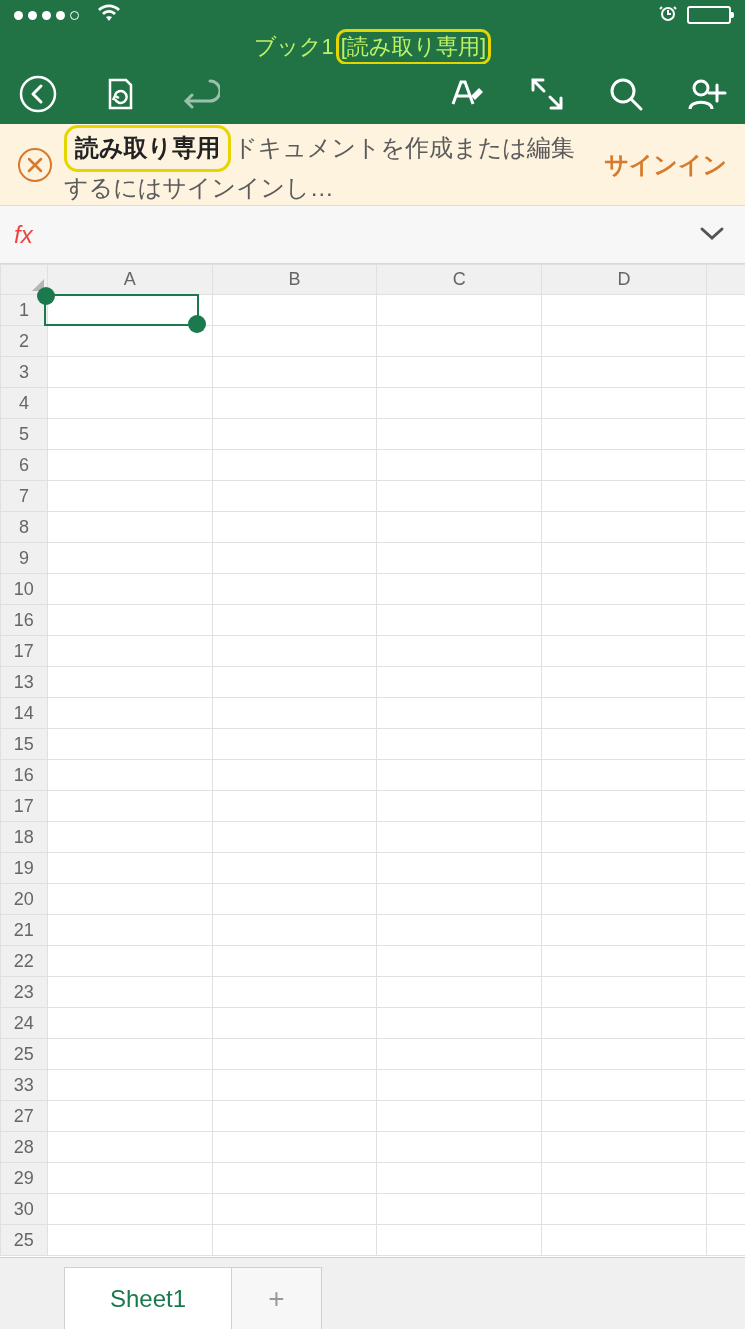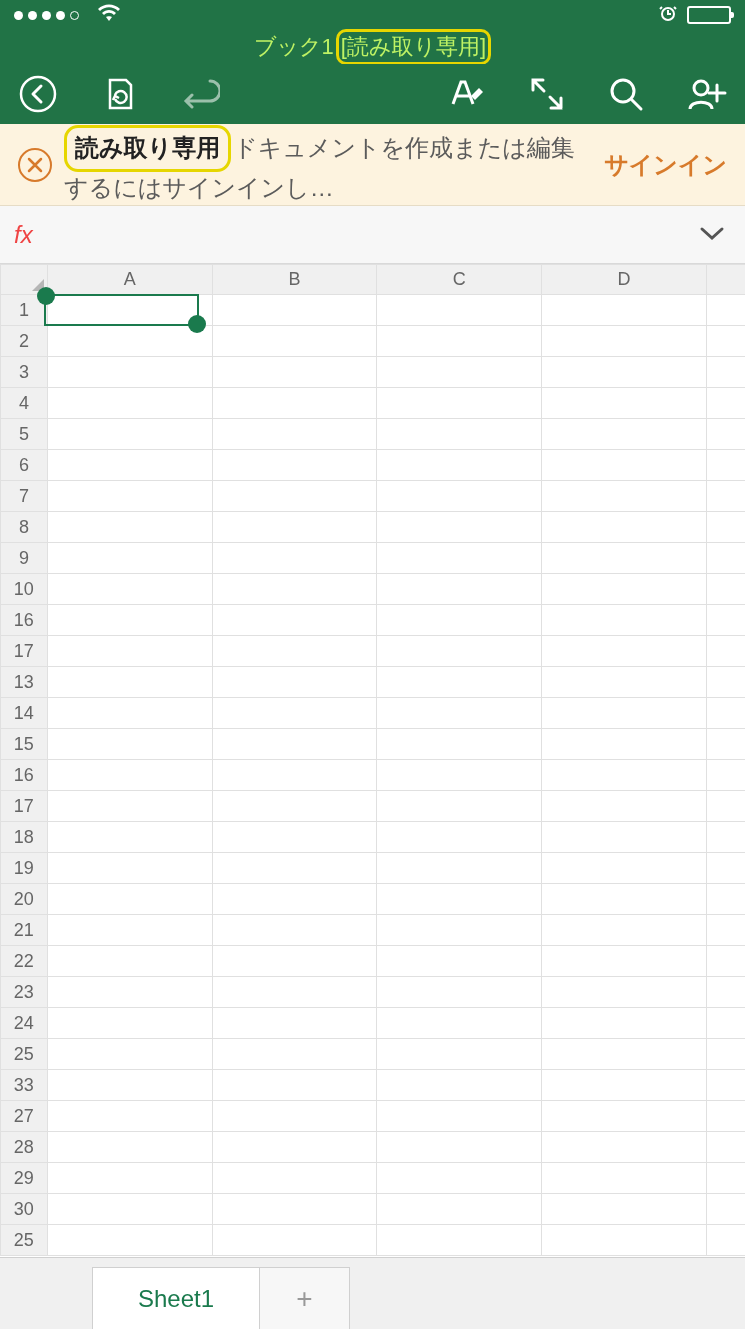--- a/index.html
+++ b/index.html
@@ -141,21 +141,21 @@
     position: absolute; width: 18px; height: 18px;
     background: #1a7a4d; border-radius: 50%;
   }
   
   .sheet-tabs {
     height: 72px;
     background: #f0f0f0;
     border-top: 1px solid #d0d0d0;
     display: flex;
     align-items: flex-end;
-    padding-left: 92px;
+    padding-left: 64px;
   }
   .sheet-tab {
     background: #fff;
     border: 1px solid #d0d0d0;
     border-bottom: none;
     height: 62px; min-width: 168px;
     display: flex; align-items: center; justify-content: center;
     color: #1a7a4d; font-size: 24px;
   }
   .sheet-add {

